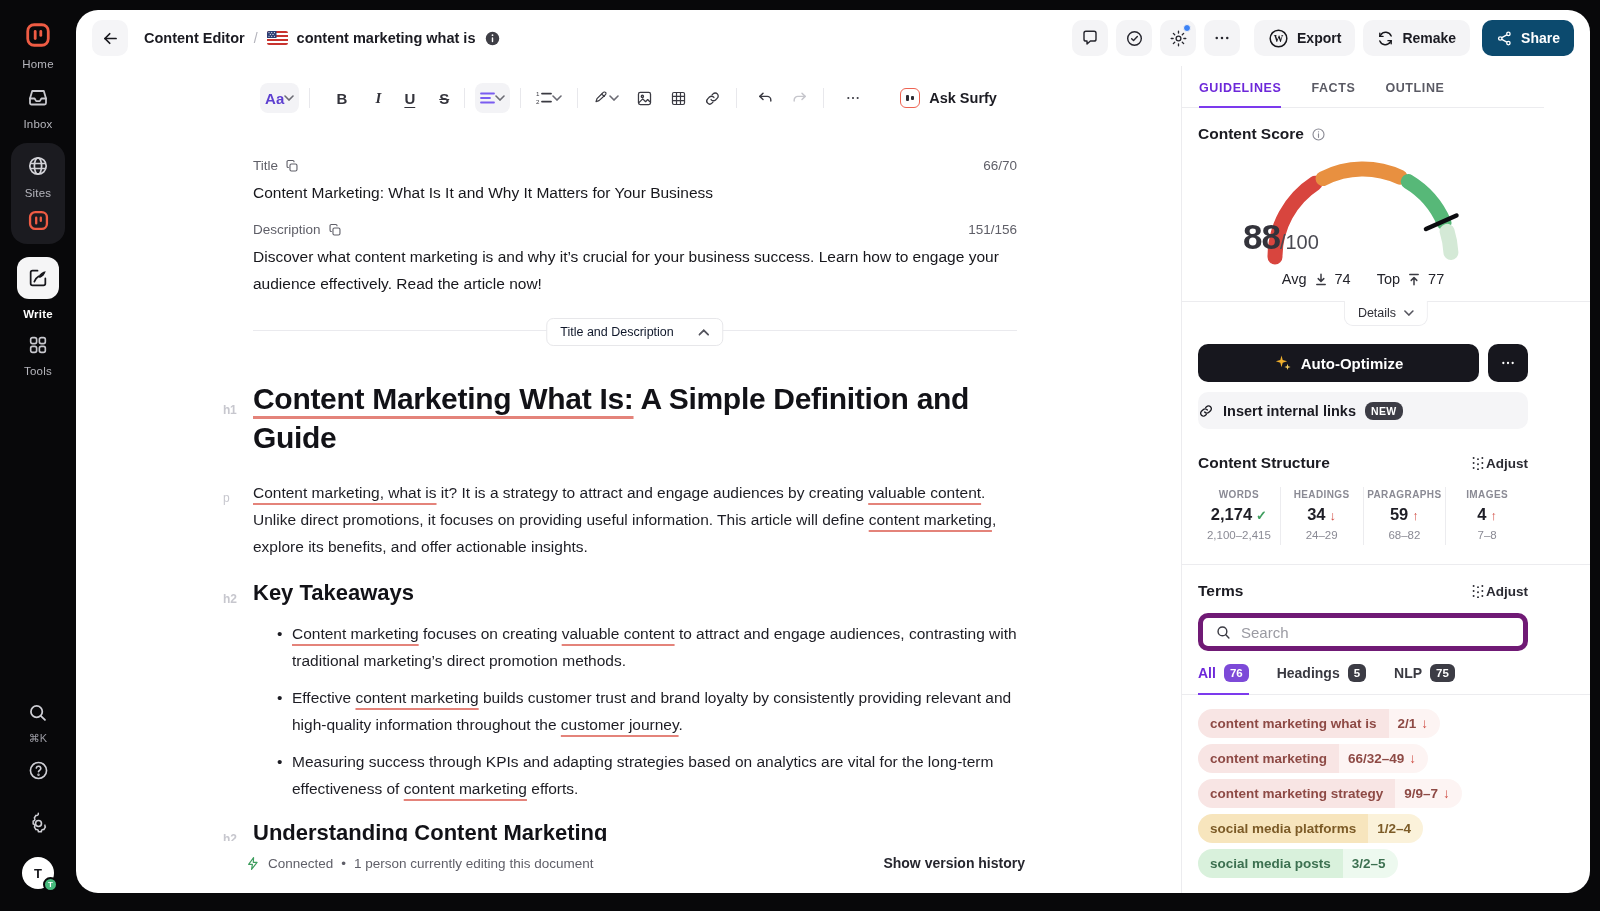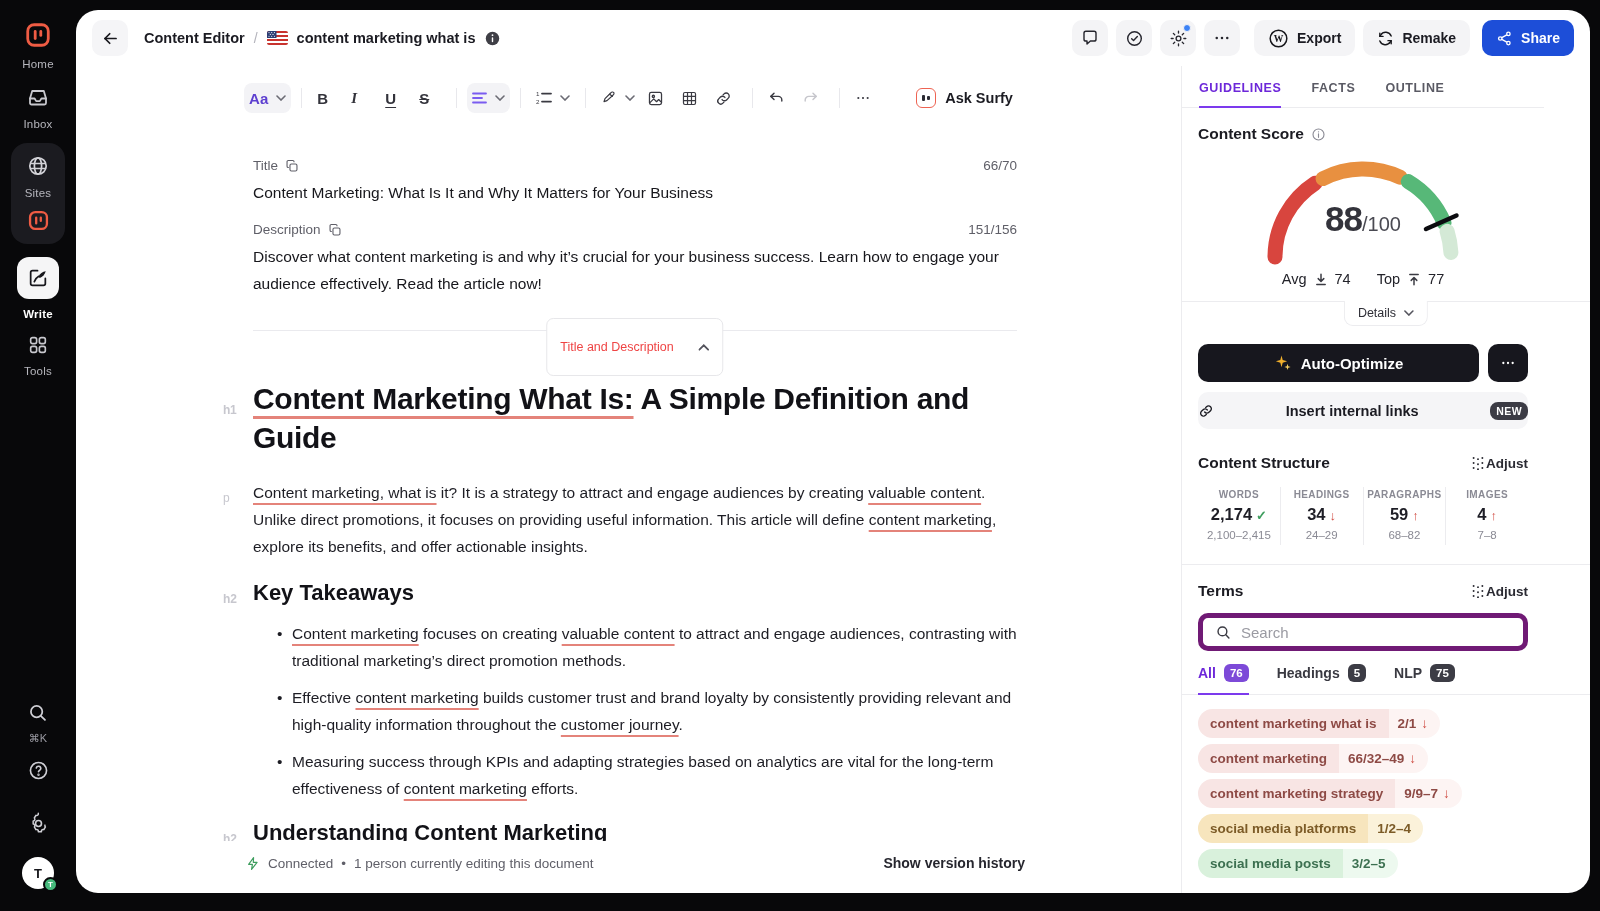--- a/index.html
+++ b/index.html
@@ -26,31 +26,31 @@
   .back-btn { width:36px; height:36px; border-radius:10px; background:#f5f5f7; display:flex; align-items:center; justify-content:center; cursor:pointer; }
   .crumb { display:flex; align-items:center; margin-left:16px; gap:9px; }
   .crumb-section { font-weight:700; font-size:14.5px; color:#1b1b22; }
   .crumb-sep { color:#b3b3bb; font-size:14px; }
   .flag { border-radius:2px; overflow:hidden; }
   .crumb-title { font-weight:700; font-size:14.5px; color:#1b1b22; }
   .hdr-right { margin-left:auto; display:flex; align-items:center; gap:8px; }
   .hicon-btn { width:36px; height:36px; border-radius:10px; background:#f4f4f6; display:flex; align-items:center; justify-content:center; position:relative; cursor:pointer; }
   .notif-dot { position:absolute; top:4px; right:5px; width:8px; height:8px; border-radius:50%; background:#3b82f6; border:1.5px solid #f4f4f6; }
   .hbtn { height:36px; border-radius:10px; background:#f4f4f6; display:flex; align-items:center; gap:8px; padding:0 14px; font-weight:700; font-size:14px; color:#1b1b22; cursor:pointer; }
-  .hbtn.dark { background:#1d4ed8; color:#fff; margin-left:4px; }
+  .hbtn.dark { background:#0c4a6e; color:#fff; margin-left:4px; }
 
   
   .content-row { flex:1; display:flex; min-height:0; }
   .editor-col { flex:1; display:flex; flex-direction:column; min-width:0; }
 
   
   .tbar { height:64px; flex:0 0 64px; display:flex; align-items:center; justify-content:center; }
   .tgroup { display:flex; align-items:center; gap:2px; }
   .tdiv { width:1px; height:20px; background:#e8e8ec; margin:0 10px; }
-  .tico { height:30px; min-width:32px; padding:0 5px; border-radius:8px; display:flex; align-items:center; justify-content:space-between; gap:8px; cursor:pointer; color:#3a3a42; }
+  .tico { height:30px; min-width:32px; padding:0 5px; border-radius:8px; display:flex; align-items:center; justify-content:flex-end; gap:0; cursor:pointer; color:#3a3a42; }
   .tico.lightbg { background:#f3f3f6; }
   .tletter { font-size:15px; font-weight:700; color:#33333b; }
   .tletter.i { font-style:italic; font-family:"Liberation Serif", serif; }
   .tletter.u { text-decoration:underline; text-underline-offset:3px; }
   .tletter.s { text-decoration:line-through; font-weight:600; }
   .aa { color:#5d3fd0; font-weight:700; font-size:15px; }
   .ask-surfy { display:flex; align-items:center; gap:9px; margin-left:34px; cursor:pointer; }
   .ask-surfy-label { font-weight:700; font-size:14.5px; color:#1b1b22; }
   .surfy-chip { width:20px; height:20px; border:1.6px solid #ee6352; border-radius:6px; display:flex; align-items:center; justify-content:center; gap:2.5px; }
   .surfy-chip i { width:2.5px; height:6px; background:#2c2c34; border-radius:1px; display:block; }
@@ -58,21 +58,21 @@
   
   .scroll { flex:1; overflow:hidden; position:relative; }
   .doc { width:764px; margin-left:177px; padding-top:28px; position:relative; }
   .meta-row { display:flex; align-items:center; color:#5f5f68; font-size:13.5px; }
   .meta-row .cnt { margin-left:auto; }
   .copy-ic { margin-left:7px; cursor:pointer; display:flex; }
   .meta-val { margin-top:6px; font-size:15.5px; color:#17171c; line-height:27px; }
   .meta-desc { margin-top:6px; font-size:15.5px; color:#17171c; line-height:27px; }
   .collapse-wrap { margin-top:20px; position:relative; height:26px; }
   .collapse-wrap .line { position:absolute; left:0; right:0; top:13px; height:1px; background:#eaeaee; }
-  .collapse-pill { position:absolute; left:50%; transform:translateX(-50%); top:1px; background:#fff; border:1px solid #e7e7ea; border-radius:7px; padding:21px 13px; display:flex; align-items:center; gap:25px; font-size:12.5px; color:#ef4444; cursor:pointer; }
+  .collapse-pill { position:absolute; left:50%; transform:translateX(-50%); top:1px; background:#fff; border:1px solid #e7e7ea; border-radius:7px; padding:6px 13px; display:flex; align-items:center; gap:25px; font-size:12.5px; color:#0f172a; cursor:pointer; }
 
   .block { position:relative; }
   .gutter { position:absolute; left:-30px; top:4px; font-size:12px; color:#c7c7ce; }
   h1.doc-h1 { margin-top:36px; font-size:30px; line-height:39px; font-weight:800; letter-spacing:-.3px; color:#121217; }
   .doc-p { margin-top:22px; font-size:15.5px; line-height:27px; color:#1d1d24; }
   h2.doc-h2 { margin-top:18px; font-size:22px; line-height:30px; font-weight:800; color:#121217; }
   .doc-ul { margin-top:12px; list-style:none; }
   .doc-ul li { position:relative; padding-left:39px; font-size:15.5px; line-height:27px; color:#1d1d24; margin-top:10px; }
   .doc-ul li:first-child { margin-top:0; }
   .doc-ul li::before { content:"•"; position:absolute; left:24px; top:0; color:#1d1d24; }
@@ -89,33 +89,33 @@
   .panel-tabs { height:42px; flex:0 0 42px; display:flex; align-items:flex-end; gap:30px; padding:0 17px; border-bottom:1px solid #ececef; margin-right:46px; }
   .ptab { padding-bottom:11px; font-size:12.5px; font-weight:700; letter-spacing:.6px; color:#5a5a64; cursor:pointer; border-bottom:2px solid transparent; margin-bottom:-1px; }
   .ptab.active { color:#6d28d9; border-bottom-color:#7c3aed; }
   .panel-scroll { flex:1; overflow:hidden; padding:0 62px 0 16px; }
   .sec-head { display:flex; align-items:center; }
   .sec-title { font-weight:700; font-size:15.5px; color:#1b1b22; display:flex; align-items:center; gap:7px; }
   .adjust { margin-left:auto; display:flex; align-items:center; gap:1px; font-size:13.5px; font-weight:600; color:#2a2a32; cursor:pointer; }
   .score-head { margin-top:17px; }
 
   .gauge-wrap { position:relative; width:240px; margin:2px auto 0; }
-  .gauge-text { position:absolute; left:0; right:0; top:54px; text-align:center; }
+  .gauge-text { position:absolute; left:0; right:0; top:72px; }
   .gauge-text .big { font-size:35px; font-weight:800; color:#33333b; letter-spacing:-1px; }
   .gauge-text .max { font-size:20px; font-weight:400; color:#4a4a52; }
   .avg-row { display:flex; justify-content:center; gap:26px; margin-top:4px; font-size:14.5px; color:#23232a; }
   .avg-row .pair { display:flex; align-items:center; gap:7px; }
 
   .details-wrap { margin:14px -62px 0 -16px; border-top:1px solid #ececef; position:relative; height:26px; }
   .details-pill { position:absolute; left:50%; transform:translateX(-50%); top:-1px; background:#fff; border:1px solid #ececef; border-top:none; border-radius:0 0 9px 9px; padding:5px 13px; display:flex; align-items:center; gap:8px; font-size:12.5px; color:#2e2e36; cursor:pointer; }
 
   .auto-row { margin-top:17px; display:flex; gap:9px; }
   .auto-btn { flex:1; height:38px; border-radius:10px; background:#17171e; color:#fff; font-weight:700; font-size:15px; display:flex; align-items:center; justify-content:center; gap:9px; cursor:pointer; }
   .more-dark { width:40px; height:38px; border-radius:10px; background:#17171e; color:#fff; display:flex; align-items:center; justify-content:center; font-weight:700; letter-spacing:1px; cursor:pointer; }
-  .insert-btn { margin-top:10px; height:37px; border-radius:10px; background:#f5f5f7; display:flex; align-items:center; justify-content:space-between; gap:9px; font-weight:700; font-size:14.5px; color:#1b1b22; cursor:pointer; }
+  .insert-btn { margin-top:10px; height:37px; border-radius:10px; background:#f5f5f7; display:flex; align-items:center; justify-content:flex-start; gap:9px; font-weight:700; font-size:14.5px; color:#1b1b22; cursor:pointer; }
   .new-badge { background:#3c3c45; color:#fff; font-size:10.5px; font-weight:700; border-radius:8px; padding:3px 6px; letter-spacing:.4px; }
 
   .structure-head { margin-top:25px; }
   .stats { margin-top:15px; display:flex; }
   .stat { flex:1; text-align:center; padding:2px 0 4px; }
   .stat + .stat { border-left:1px solid #ececef; }
   .stat-label { font-size:10px; font-weight:700; letter-spacing:.4px; color:#8a8a94; }
   .stat-value { margin-top:5px; font-size:16.5px; font-weight:800; color:#1e1e26; }
   .stat-ind::before { margin-left:4px; font-size:13px; font-weight:700; }
   .stat-ind[data-ind="check"]::before { content:"✓"; color:#3f9e5f; }

